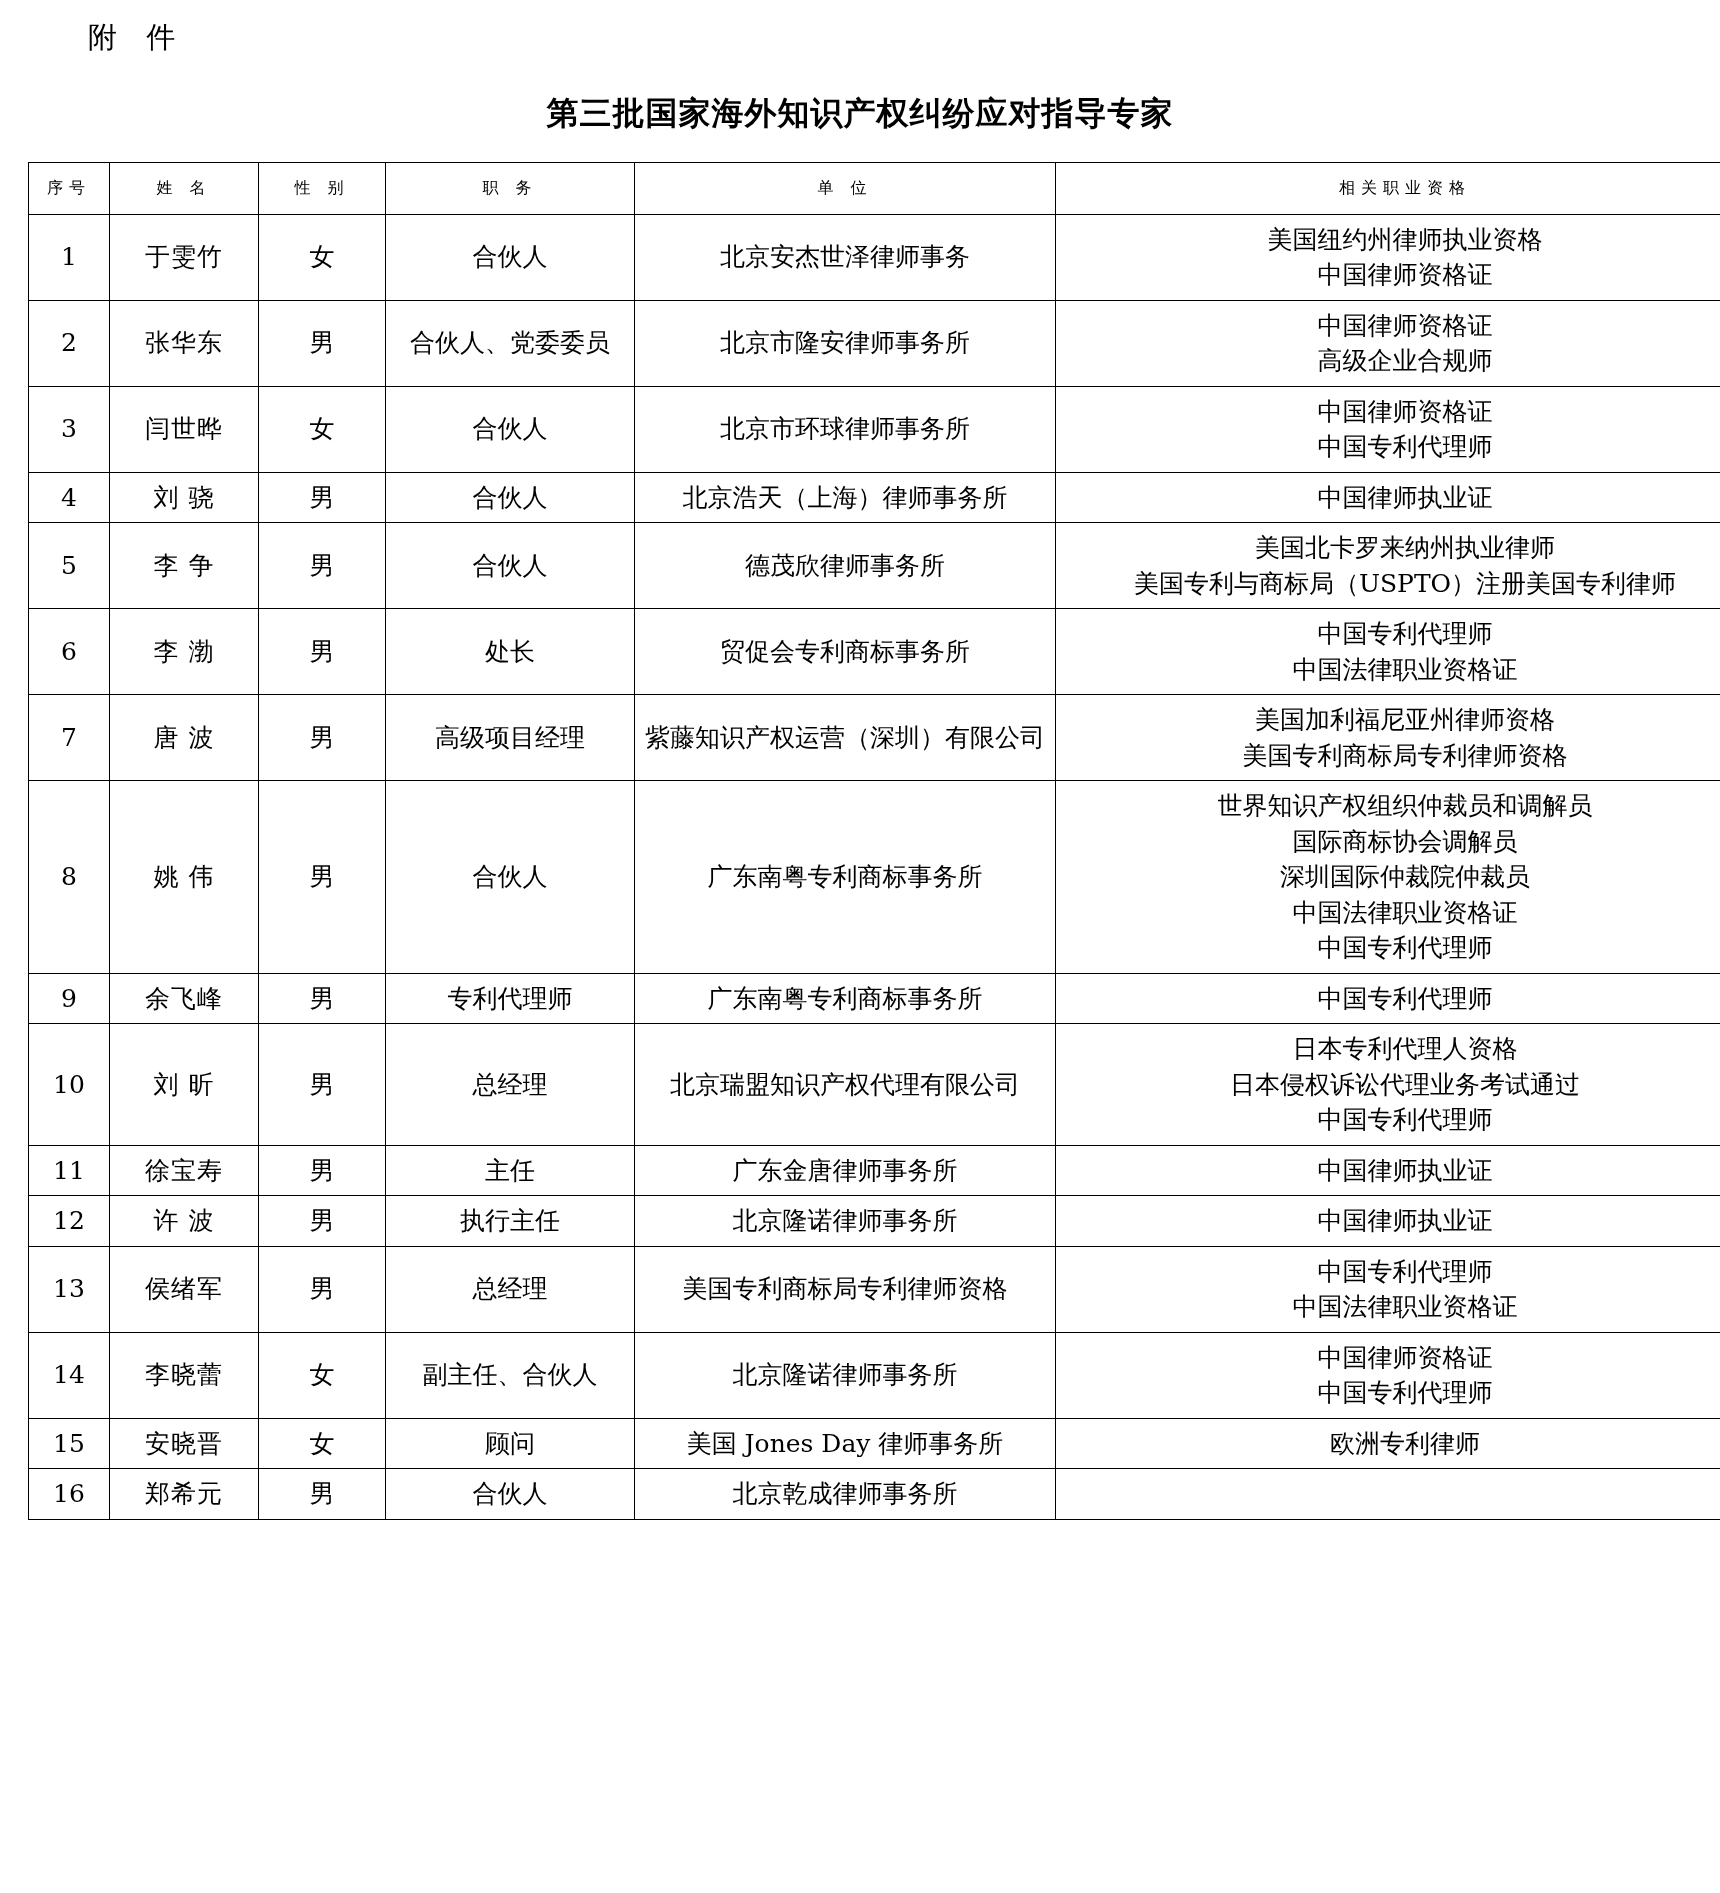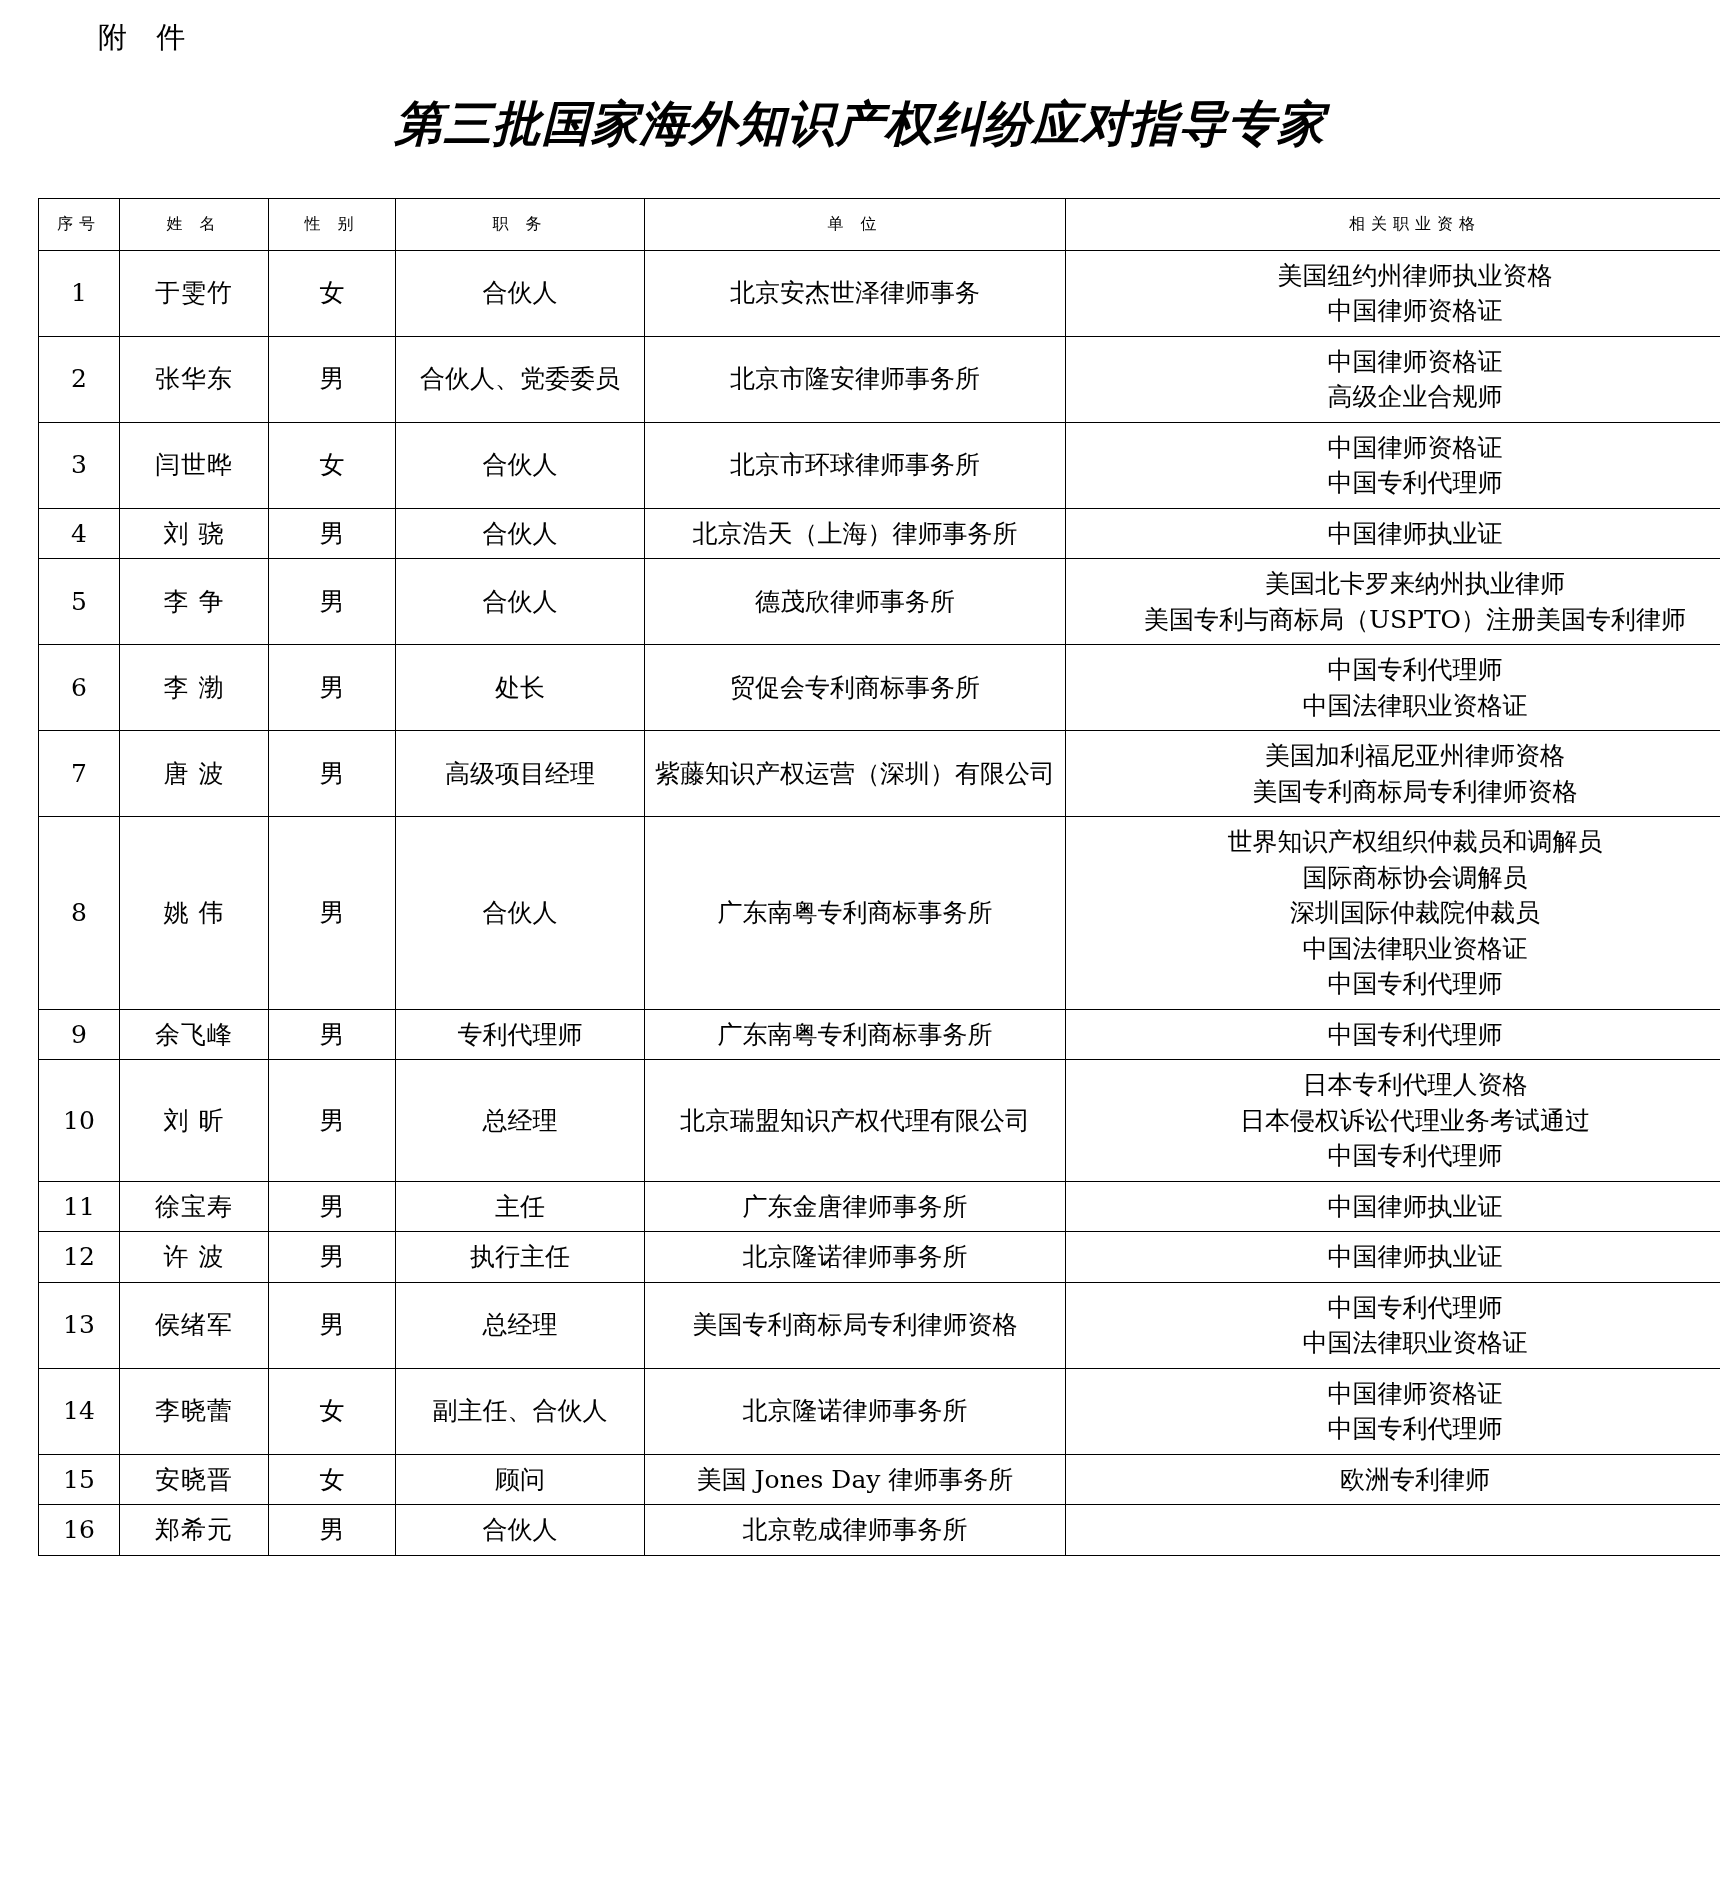--- a/index.html
+++ b/index.html
@@ -8,36 +8,35 @@
     background: #ffffff;
   }
   body {
     width: 1720px;
     font-family: "DejaVu Serif", "Liberation Serif", serif;
     color: #000000;
   }
   .page {
     width: 1720px;
     box-sizing: border-box;
-    padding: 0 38px;
+    padding: 0 28px;
   }
   .attachment-label {
     font-size: 29px;
     letter-spacing: 10px;
     margin: 18px 0 0 60px;
     font-family: "DejaVu Serif", "Liberation Serif", serif;
   }
   .doc-title {
     text-align: center;
-    font-size: 48px;
+    font-size: 32px;
     font-weight: bold;
     letter-spacing: 1px;
-    margin: 34px 0 42px 0;
-    font-family: "DejaVu Serif", "Liberation Serif", serif;
-    font-style: italic;
+    margin: 34px 0 26px 0;
+    font-family: "DejaVu Serif", "Liberation Serif", serif;
   }
   table.expert-table {
     border-collapse: collapse;
     width: 1672px;
     margin: 0 auto;
     table-layout: fixed;
   }
   table.expert-table th,
   table.expert-table td {
     border: 1.5px solid #000000;

